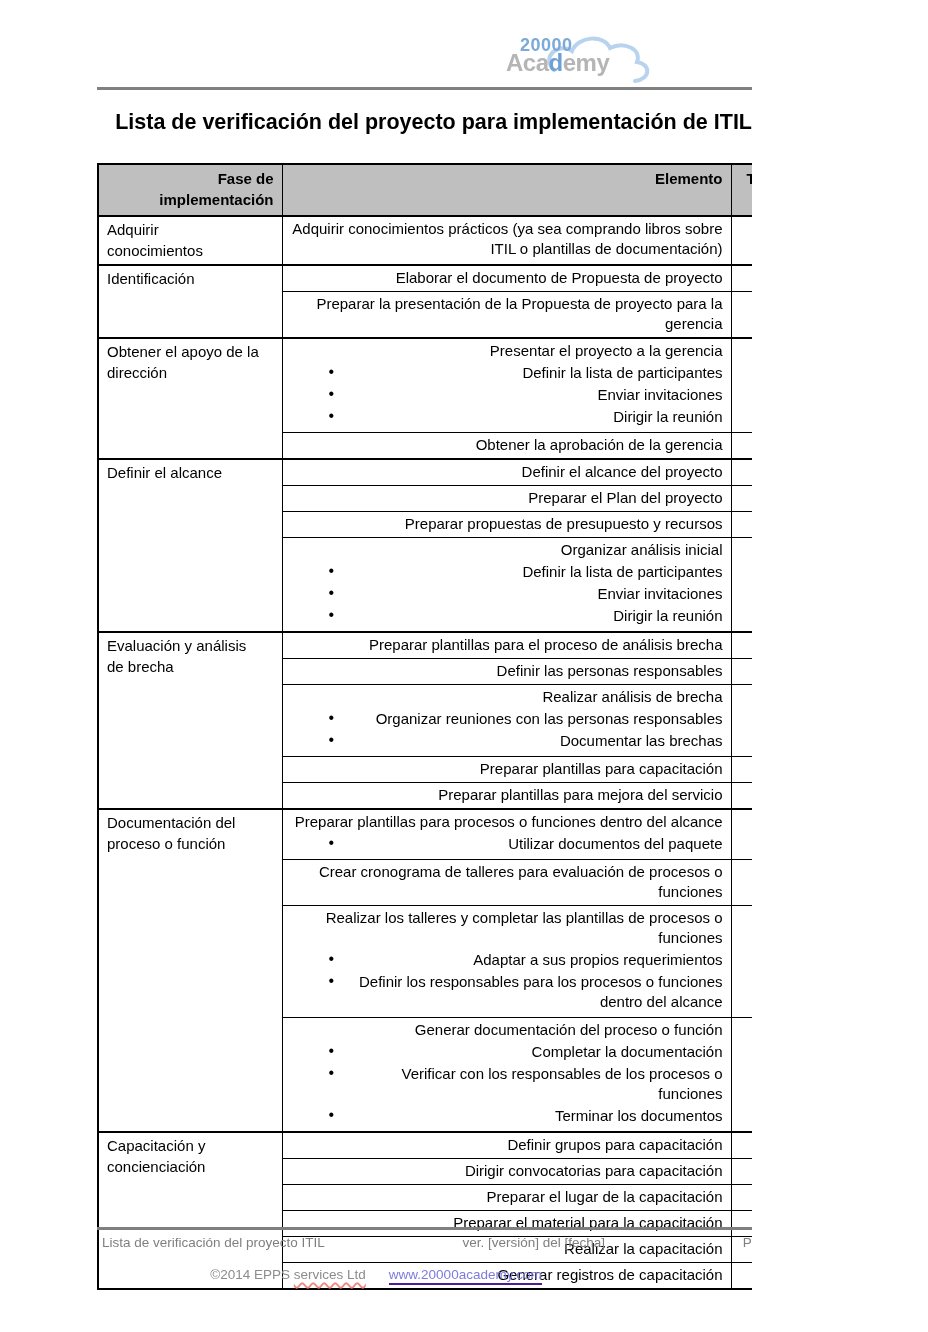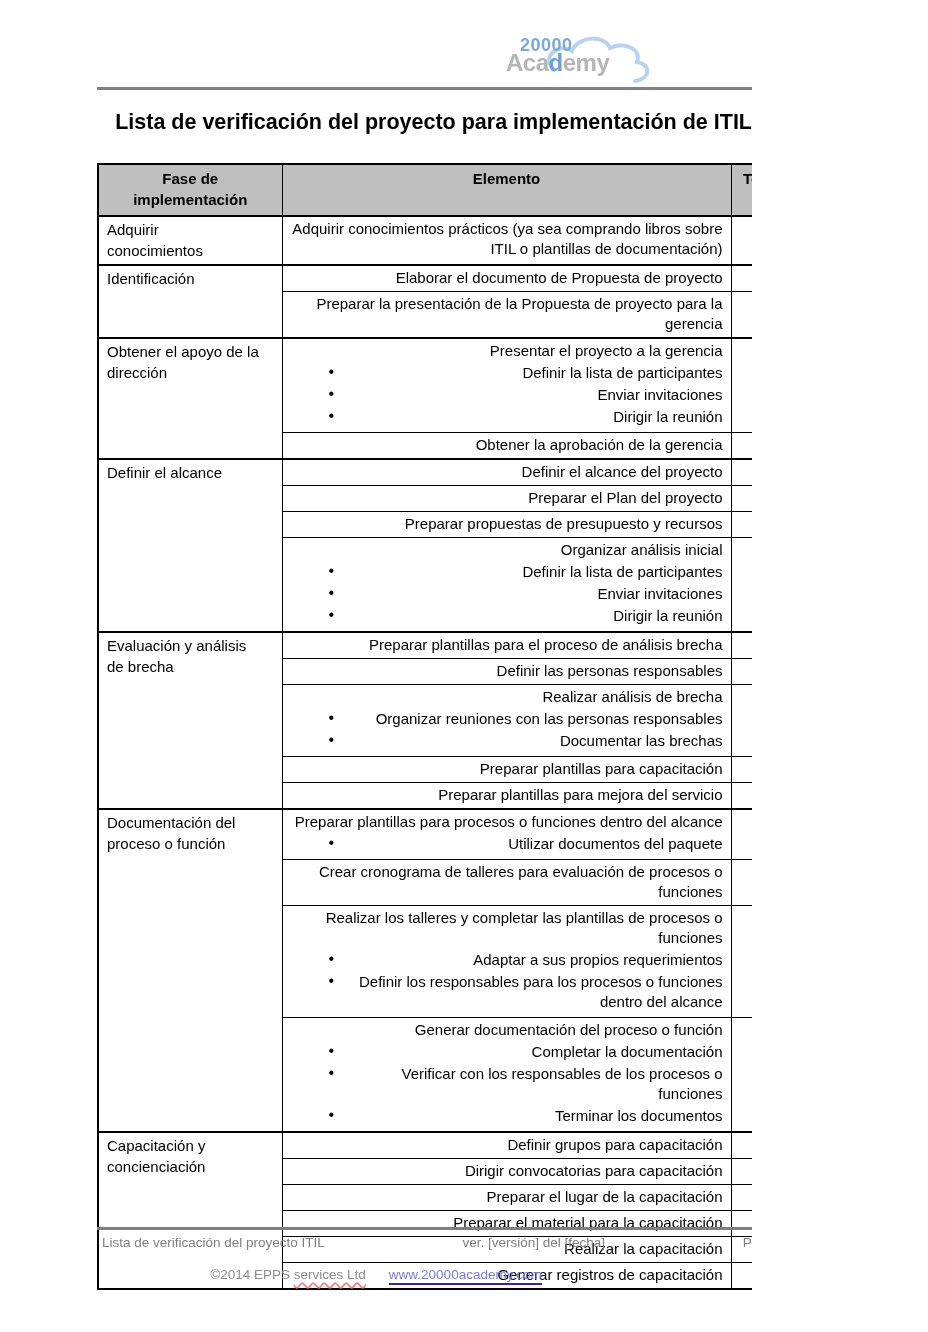--- a/index.html
+++ b/index.html
@@ -34,21 +34,21 @@
 
   
   table.checklist {
     position: absolute; top: 163px; left: 97px; width: 733px;
     border-collapse: collapse; table-layout: fixed;
     font-size: 15px;
   }
   table.checklist, table.checklist th, table.checklist td { border: 1.5px solid #000; }
   table.checklist { border-width: 2.5px; }
   table.checklist th {
-    background: #bfbfbf; text-align: center; vertical-align: top;
+    background: #bfbfbf; text-align: right; vertical-align: top;
     font-weight: bold; padding: 3px 8px 5px; line-height: 21px;
     white-space: pre-line;
   }
   table.checklist td { vertical-align: top; }
   td.fase  { padding: 2px 8px 3px; line-height: 21px; white-space: pre-line; }
   td.elem  { padding: 2px 8px 3px; line-height: 20px; text-align: right; }
   tr.phase-start td { border-top-width: 2.5px; }
   td.elem ul { list-style: none; margin: 1px 0 2px; padding-left: 36px; }
   td.elem li { position: relative; padding-left: 24px; line-height: 20px; margin: 2px 0; }
   td.elem li::before { content: "\2022"; position: absolute; left: 2px; top: -1px; font-size: 16px; }

